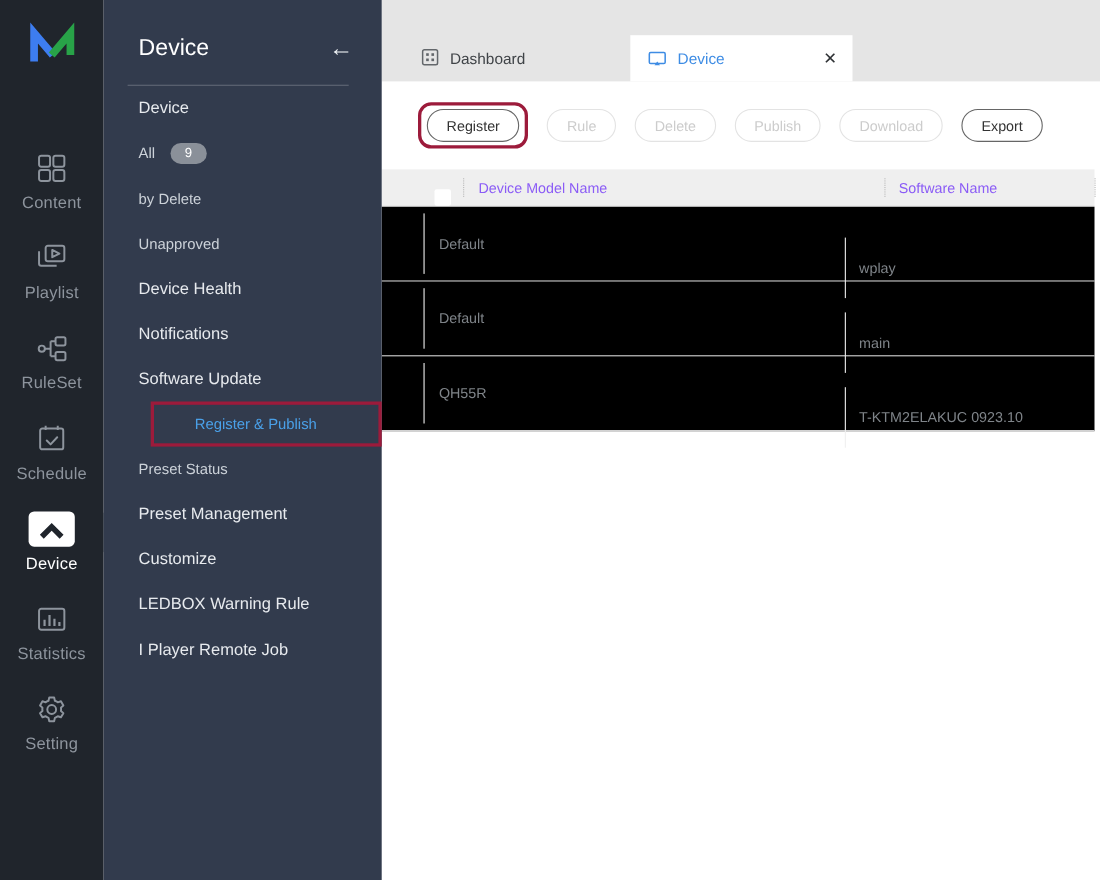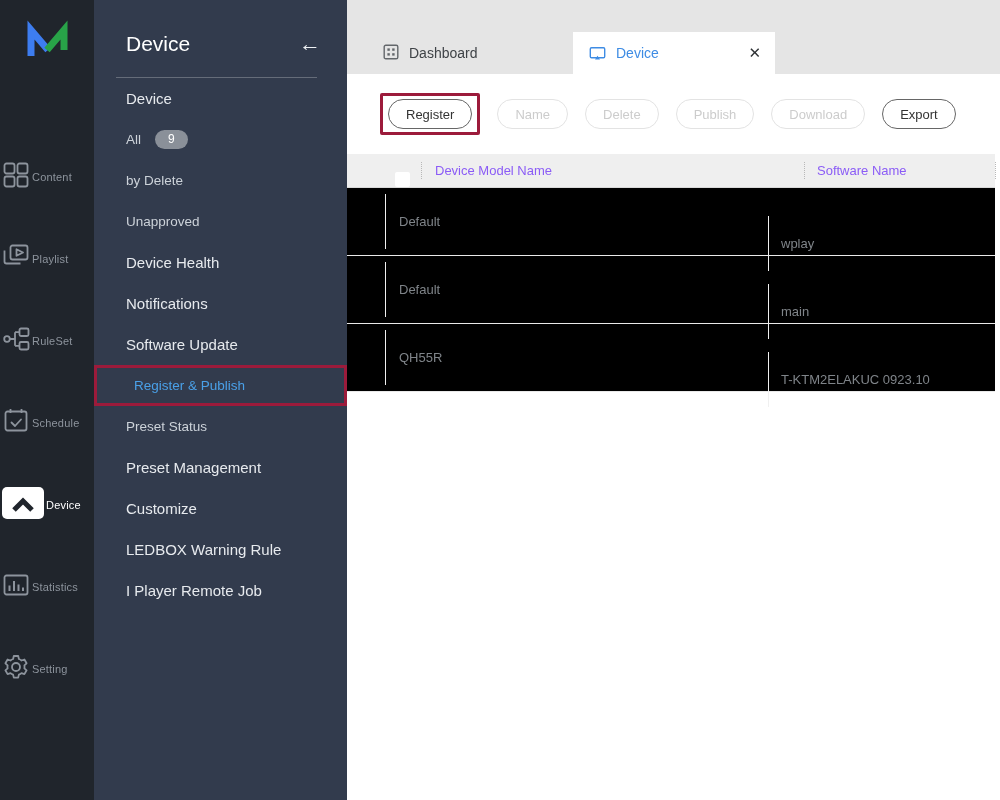--- a/index.html
+++ b/index.html
@@ -5,55 +5,55 @@
   html,body{margin:0;padding:0;}
   body{
     width:1000px;height:800px;position:relative;overflow:hidden;
     font-family:"Liberation Sans",sans-serif;background:#fff;
     -webkit-font-smoothing:antialiased;
   }
   
   .rail{position:absolute;left:0;top:0;width:94px;height:800px;background:#20252c;z-index:4;}
   .logo{position:absolute;left:23px;top:19px;}
   .rail-nav{position:absolute;top:134px;left:0;width:94px;}
-  .rail-item{height:82px;display:flex;flex-direction:row;align-items:center;color:#8d949d;font-size:11px;cursor:pointer;}
+  .rail-item{height:82px;display:flex;flex-direction:column;align-items:center;color:#8d949d;font-size:15px;cursor:pointer;}
   .rail-item .ric{height:38px;display:flex;align-items:center;justify-content:center;}
   .rail-item .rlabel{margin-top:4px;letter-spacing:.2px;}
   .rail-item.active{color:#ffffff;}
   .rail-item svg{display:block;}
   
   .sidebar{position:absolute;left:94px;top:0;width:253px;height:800px;background:#323b4d;z-index:3;}
   .notch{position:absolute;left:-18px;top:466px;width:0;height:0;
     border-top:18px solid transparent;border-bottom:18px solid transparent;border-right:18px solid #323b4d;}
   .sidebar-title{padding:31px 26px 0 32px;display:flex;justify-content:space-between;align-items:center;
     color:#fff;font-size:21px;line-height:26px;}
   .back-arrow{color:#eef1f4;font-size:22px;line-height:22px;cursor:pointer;font-weight:300;}
   .sidebar-divider{margin:20px 30px 0 22px;border-bottom:1px solid rgba(255,255,255,.25);}
   .menu{list-style:none;margin:0;padding:0;}
   .menu li{height:41px;display:flex;align-items:center;padding-left:32px;box-sizing:border-box;
     color:#e7eaee;font-size:15px;cursor:pointer;}
   .menu li.sub{font-size:13.5px;color:#ccd2d9;}
   .menu li.selected{color:#4aa0e8;}
-  .menu li.annotated{border:3px solid #9c1b3b;padding-left:37px;}
+  .menu li.annotated{border:3px solid #9c1b3b;padding-left:37px;margin-left:43px;}
   .badge{background:#8a9099;color:#fff;font-size:12px;border-radius:10px;padding:2px 13px;margin-left:14px;line-height:1.25;}
   
   .main{position:absolute;left:347px;top:0;width:653px;height:800px;background:#fff;}
   .tabbar{position:relative;height:74px;background:#e5e5e5;}
   .tab{position:absolute;top:32px;height:42px;display:flex;align-items:center;font-size:14px;cursor:pointer;}
   .tab-inactive{left:36px;color:#3f4347;gap:10px;}
   .tab-active{left:226px;width:202px;background:#fff;color:#3e8ce4;}
   .tab-active .ticon{margin-left:16px;margin-right:10px;display:flex;}
   .tab-close{position:absolute;right:14px;top:0;height:42px;display:flex;align-items:center;
     color:#2f3235;font-size:15px;cursor:pointer;}
   .toolbar{height:80px;display:flex;align-items:center;padding-left:33px;gap:17px;}
   .btn{height:30px;border-radius:15px;background:#fff;font-size:13px;padding:0 17px;
     display:inline-flex;align-items:center;font-family:inherit;white-space:nowrap;}
   .btn.enabled{border:1px solid #666;color:#333;cursor:pointer;}
   .btn.disabled{border:1px solid #e3e3e3;color:#ccc;}
-  .annotation-wrap{border:3px solid #9c1b3b;padding:3px 5px;display:inline-flex;border-radius:2px;}
+  .annotation-wrap{border:3px solid #9c1b3b;padding:3px 5px;display:inline-flex;border-radius:12px;}
   
   .table{margin-right:5px;}
   .thead{height:33px;background:#efefef;display:flex;align-items:flex-end;
     border-bottom:1px solid #d9d9d9;color:#8b5cf6;font-size:13px;padding-left:36px;}
   .col-check{width:38px;display:flex;justify-content:center;align-items:center;flex:none;}
   .checkbox{width:15px;height:15px;background:#fff;border-radius:2px;cursor:pointer;}
   .col-model{width:383px;flex:none;padding-left:14px;box-sizing:border-box;position:relative;height:100%;display:flex;align-items:center;}
   .col-software{flex:1;padding-left:13px;box-sizing:border-box;position:relative;height:100%;display:flex;align-items:center;margin-top:44px;}
   .thead .col-model::before,.thead .col-software::before,.thead .col-end::before{
     content:"";position:absolute;left:0;top:8px;bottom:8px;border-left:1px dotted #b8b8b8;}
@@ -229,21 +229,21 @@
         </span>
       <span>Device</span>
       <span class="tab-close">✕</span>
     </div>
   </div>
 
   <div class="toolbar">
     <span class="annotation-wrap">
       <button class="btn enabled">Register</button>
     </span>
-    <button class="btn disabled">Name</button>
+    <button class="btn disabled">Rule</button>
     <button class="btn disabled">Delete</button>
     <button class="btn disabled">Publish</button>
     <button class="btn disabled">Download</button>
     <button class="btn enabled">Export</button>
   </div>
 
   <div class="table">
     <div class="thead">
       <div class="col-check">
         <span class="checkbox"></span>

